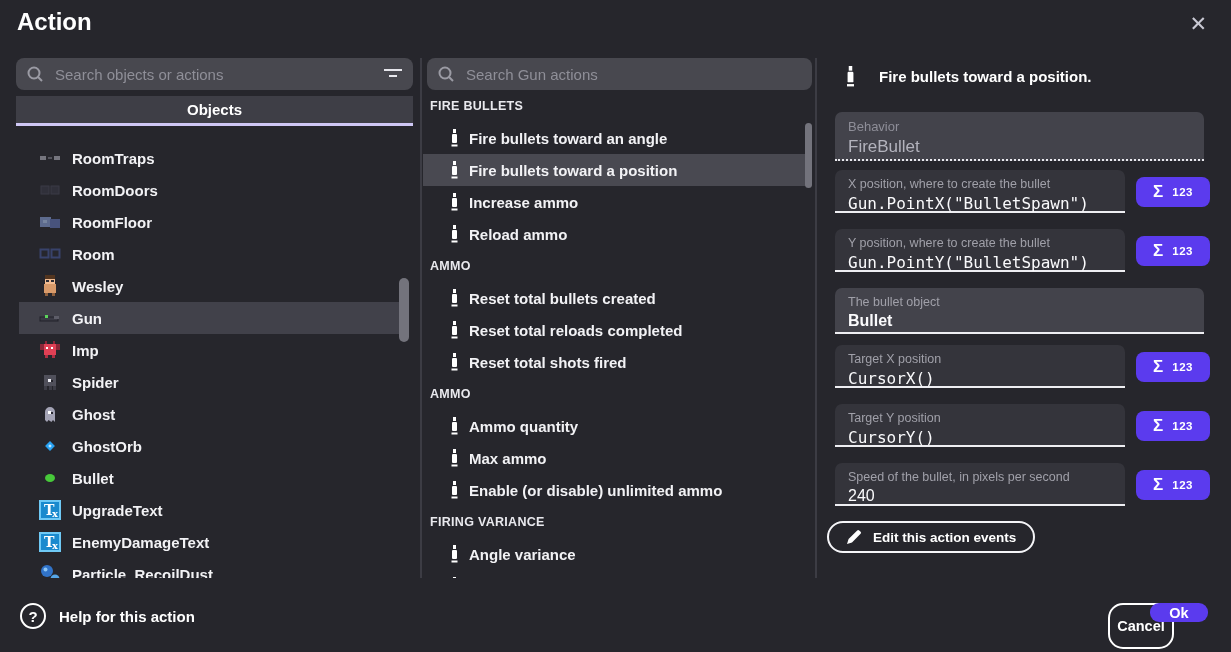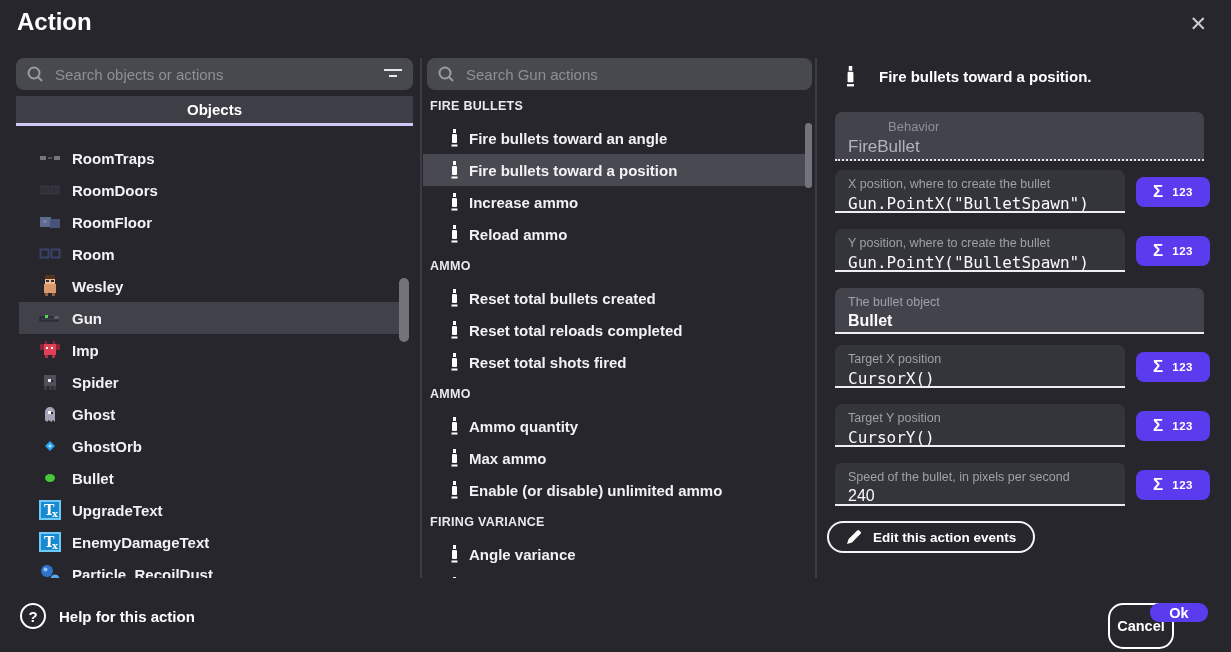--- a/index.html
+++ b/index.html
@@ -48,21 +48,21 @@
   .right-panel{position:absolute;left:820px;top:0;width:395px;height:578px;}
   .rp-head{position:absolute;left:25px;top:66px;display:flex;align-items:center;}
   .rp-head .act-ic{width:11px;height:21px;margin-right:23px;}
   .rp-title{font-size:15px;font-weight:bold;color:#ffffff;}
   .fieldbox{position:absolute;left:15px;border-radius:7px 7px 0 0;padding:7px 0 0 13px;}
   .fieldbox .flabel{font-size:12.5px;color:#a0a0a9;}
   .fieldbox .fvalue{margin-top:3px;font-size:16px;color:#fafafc;}
   .fv-mono{font-family:"DejaVu Sans Mono","Liberation Mono",monospace;font-size:15.5px;}
   .fv-bold{font-weight:bold;}
   .behavior{width:369px;height:49px;background:#43434b;border-bottom:2px dotted #e9e9ee;top:112px;}
-  .behavior .flabel{color:#8e8e98;font-size:13px;margin-left:40px;}
+  .behavior .flabel{color:#8e8e98;font-size:13px;}
   .behavior .fvalue{color:#b3b3bd;font-size:17px;}
   .f-expr{width:290px;height:43px;background:#34343b;border-bottom:2px solid #eeeef2;}
   .f-wide{width:369px;height:46px;background:#43434b;border-bottom:2px solid #eeeef2;}
   .sigma-btn{position:absolute;left:316px;width:74px;height:30px;background:#5b3bee;border-radius:8px;
     display:flex;align-items:center;justify-content:center;gap:9px;cursor:pointer;}
   .sigma-sym{font-size:17px;font-weight:bold;color:#fff;}
   .sigma-num{font-size:11.5px;font-weight:bold;color:#fff;letter-spacing:.5px;}
   .edit-btn{position:absolute;left:7px;top:521px;height:32px;padding:3px 17px;border:2px solid #f5f5f8;border-radius:16px;
     display:inline-flex;align-items:center;gap:11px;cursor:pointer;background:transparent;}
   .edit-btn span{font-size:13.5px;font-weight:bold;color:#ffffff;white-space:nowrap;}

